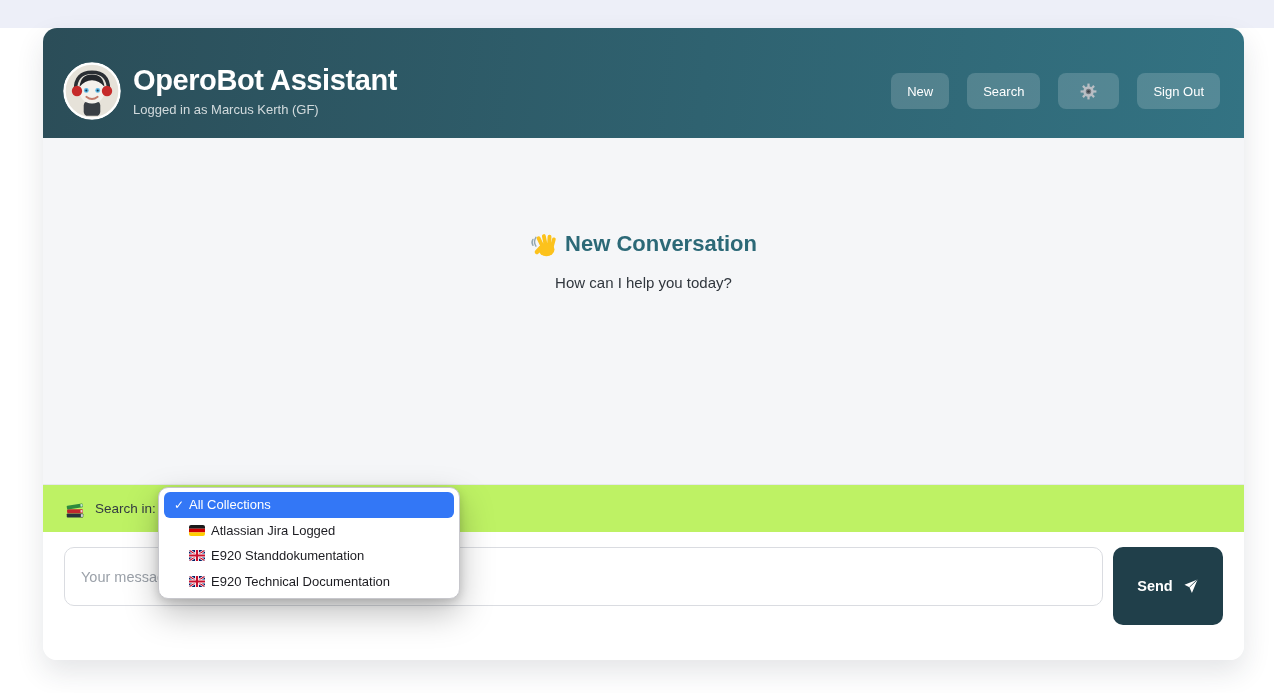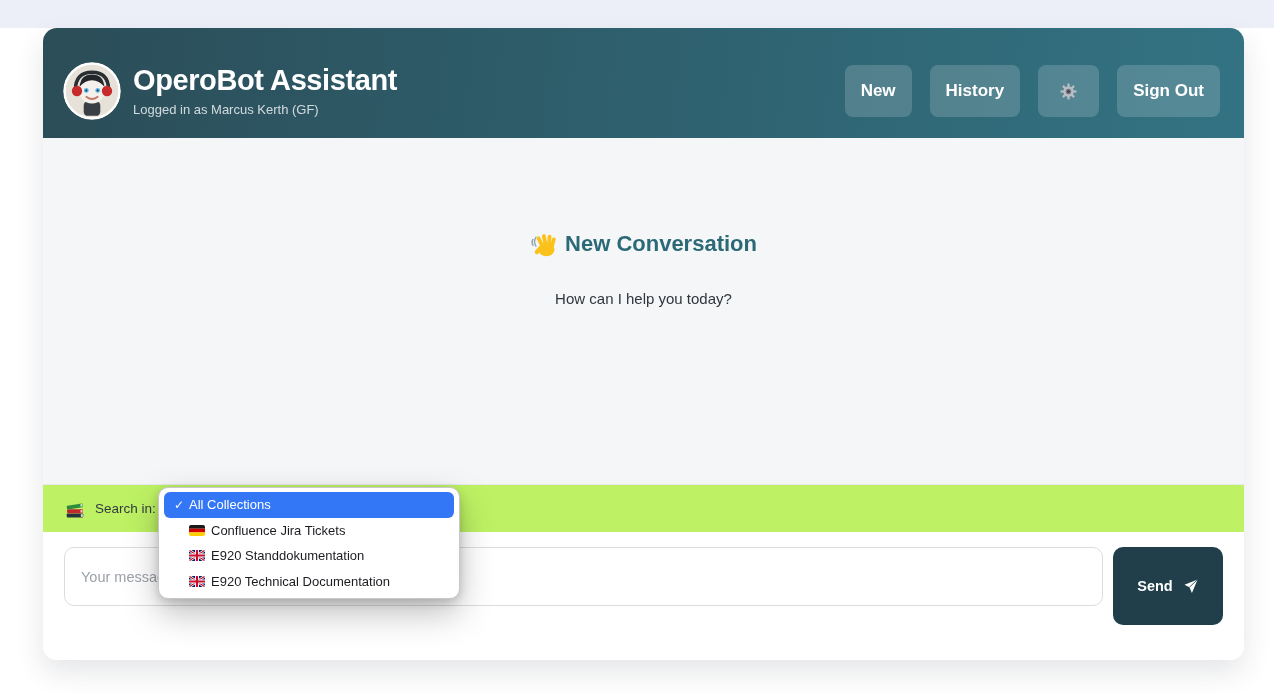--- a/index.html
+++ b/index.html
@@ -30,36 +30,36 @@
   }
   .avatar { width:58px; height:58px; border-radius:50%; flex:0 0 58px; }
   .hdr-text { display:flex; flex-direction:column; gap:7px; }
   .hdr-title {
     color:#ffffff; font-size:29px; font-weight:700; letter-spacing:-.4px; line-height:1;
   }
   .hdr-sub { color:rgba(255,255,255,.78); font-size:13px; }
   .hdr-actions { margin-left:auto; display:flex; gap:18px; align-items:center; }
   .hdr-btn {
     background:rgba(255,255,255,.17); border:none; color:#ffffff;
-    font-family:inherit; font-size:17px; font-weight:700;
-    padding:0 16px; height:52px; border-radius:8px; cursor:pointer;
+    font-family:inherit; font-size:13px; font-weight:400;
+    padding:0 16px; height:36px; border-radius:8px; cursor:pointer;
     display:flex; align-items:center; justify-content:center;
   }
   .hdr-btn.icon-only { padding:0 21px; }
   
   .chat {
     flex:1 1 auto; background:#f5f6f8;
     display:flex; flex-direction:column; align-items:center;
     padding-top:92px;
   }
   .greet-title {
     display:flex; align-items:center; gap:8px;
     font-size:22px; font-weight:700; color:#2c6977; line-height:1.3;
   }
-  .greet-sub { margin-top:31px; font-size:15px; color:#30363d; }
+  .greet-sub { margin-top:15px; font-size:15px; color:#30363d; }
   
   .search-row {
     flex:0 0 48px; background:#bef264; border-top:1px solid #e6e8eb;
     display:flex; align-items:center; padding:12px 21px; gap:9px;
     font-size:13.5px; color:#333a42;
   }
   
   .composer {
     flex:0 0 128px; background:#ffffff;
     display:flex; align-items:flex-start; gap:10px;
@@ -122,21 +122,21 @@
       <circle cx="33.5" cy="27.5" r="1" fill="#1d3b4d"></circle>
       <path d="M22.5 33.5 q5.5 4.5 11 0" stroke="#c47a6a" stroke-width="1.7" fill="none" stroke-linecap="round"></path>
       <circle cx="28" cy="28" r="26.6" fill="none" stroke="#ffffff" stroke-width="2.4"></circle>
     </svg>
     <div class="hdr-text">
       <div class="hdr-title">OperoBot Assistant</div>
       <div class="hdr-sub">Logged in as Marcus Kerth (GF)</div>
     </div>
     <div class="hdr-actions">
       <button class="hdr-btn">New</button>
-      <button class="hdr-btn">History</button>
+      <button class="hdr-btn">Search</button>
       <button class="hdr-btn icon-only">
         <svg class="icon-svg" viewBox="0 0 24 24" width="19" height="19">
           <g fill="#b9bec4">
             <rect x="10.6" y="2" width="2.8" height="5" transform="rotate(0 12 12)"></rect>
             <rect x="10.6" y="2" width="2.8" height="5" transform="rotate(45 12 12)"></rect>
             <rect x="10.6" y="2" width="2.8" height="5" transform="rotate(90 12 12)"></rect>
             <rect x="10.6" y="2" width="2.8" height="5" transform="rotate(135 12 12)"></rect>
             <rect x="10.6" y="2" width="2.8" height="5" transform="rotate(180 12 12)"></rect>
             <rect x="10.6" y="2" width="2.8" height="5" transform="rotate(225 12 12)"></rect>
             <rect x="10.6" y="2" width="2.8" height="5" transform="rotate(270 12 12)"></rect>
@@ -206,21 +206,21 @@
   </div>
     <div class="opt">
     <span class="check"></span>
     <span class="flag-slot">
         <svg class="flag-svg" viewBox="0 0 16 11" width="16" height="11">
     <rect width="16" height="3.7" y="0" fill="#1a1a1a"></rect>
     <rect width="16" height="3.7" y="3.7" fill="#d00000"></rect>
     <rect width="16" height="3.6" y="7.4" fill="#ffce00"></rect>
   </svg>
       </span>
-    <span>Confluence Jira Tickets</span>
+    <span>Atlassian Jira Logged</span>
   </div>
     <div class="opt">
     <span class="check"></span>
     <span class="flag-slot">
         <svg class="flag-svg" viewBox="0 0 16 11" width="16" height="11">
     <rect width="16" height="11" fill="#012169"></rect>
     <path d="M0 0 L16 11 M16 0 L0 11" stroke="#ffffff" stroke-width="2.6"></path>
     <path d="M0 0 L16 11 M16 0 L0 11" stroke="#c8102e" stroke-width="1.1"></path>
     <path d="M8 0 V11 M0 5.5 H16" stroke="#ffffff" stroke-width="4"></path>
     <path d="M8 0 V11 M0 5.5 H16" stroke="#c8102e" stroke-width="2.2"></path>

